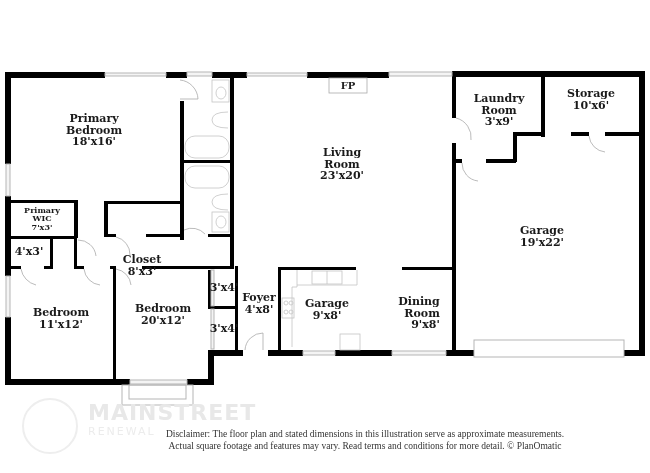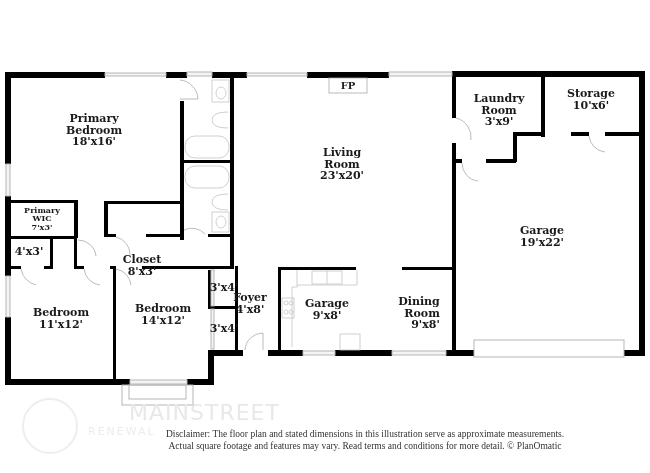--- a/index.html
+++ b/index.html
@@ -3,21 +3,21 @@
   <meta charset="utf-8">
   <style>
     html, body { margin: 0; padding: 0; background: #ffffff; }
     body { width: 650px; height: 473px; position: relative; overflow: hidden; font-family: "DejaVu Serif", "Liberation Serif", serif; }
     #plan { position: absolute; left: 0; top: 0; width: 650px; height: 473px; }
     .lbl { position: absolute; text-align: center; font-weight: bold; color: #1a1a1a; line-height: 1.05; transform: translate(-50%, -50%); white-space: nowrap; }
     .lbl span { display: block; }
     .fs11 { font-size: 11px; }
     .fs8 { font-size: 8px; }
     .fp { position: absolute; font-size: 10px; font-weight: bold; color: #222; transform: translate(-50%, -50%); }
-    .watermark { position: absolute; left: 88px; top: 400px; font-family: "DejaVu Sans", "Liberation Sans", sans-serif; font-size: 22px; letter-spacing: 1px; color: #e8e8e8; font-weight: normal; margin-left: 41px; }
+    .watermark { position: absolute; left: 88px; top: 400px; font-family: "DejaVu Sans", "Liberation Sans", sans-serif; font-size: 22px; letter-spacing: 1px; color: #e8e8e8; font-weight: bold; }
     .watermark2 { position: absolute; left: 88px; top: 425px; font-family: "DejaVu Sans", "Liberation Sans", sans-serif; font-size: 11px; letter-spacing: 2px; color: #ececec; }
     .logo-circle { position: absolute; left: 22px; top: 398px; width: 52px; height: 52px; border: 2px solid #eeeeee; border-radius: 50%; }
     .disclaimer { position: absolute; left: 0; top: 428px; width: 650px; text-align: center; font-family: "Liberation Serif", "DejaVu Serif", serif; font-size: 9.5px; color: #333; line-height: 12px; margin-left: 20px; }
     .disclaimer div { padding-left: 40px; }
   </style>
 </head>
 <body>
 
 <svg id="plan" viewBox="0 0 650 473" xmlns="http://www.w3.org/2000/svg">
 
@@ -171,32 +171,32 @@
   <span>4'x3'</span>
 </div>
 
 <div class="lbl fs11" style="left:61px; top:319px;">
   <span>Bedroom</span>
   <span>11'x12'</span>
 </div>
 
 <div class="lbl fs11" style="left:163px; top:315px;">
   <span>Bedroom</span>
-  <span>14'x12'</span>
+  <span>20'x12'</span>
 </div>
 
 <div class="lbl fs11" style="left:224px; top:288px;">
   <span>3'x4'</span>
 </div>
 
 <div class="lbl fs11" style="left:224px; top:329px;">
   <span>3'x4'</span>
 </div>
 
-<div class="lbl fs11" style="left:250px; top:304px;">
+<div class="lbl fs11" style="left:259px; top:304px;">
   <span>Foyer</span>
   <span>4'x8'</span>
 </div>
 
 <div class="lbl fs11" style="left:342px; top:164px;">
   <span>Living</span>
   <span>Room</span>
   <span>23'x20'</span>
 </div>
 

